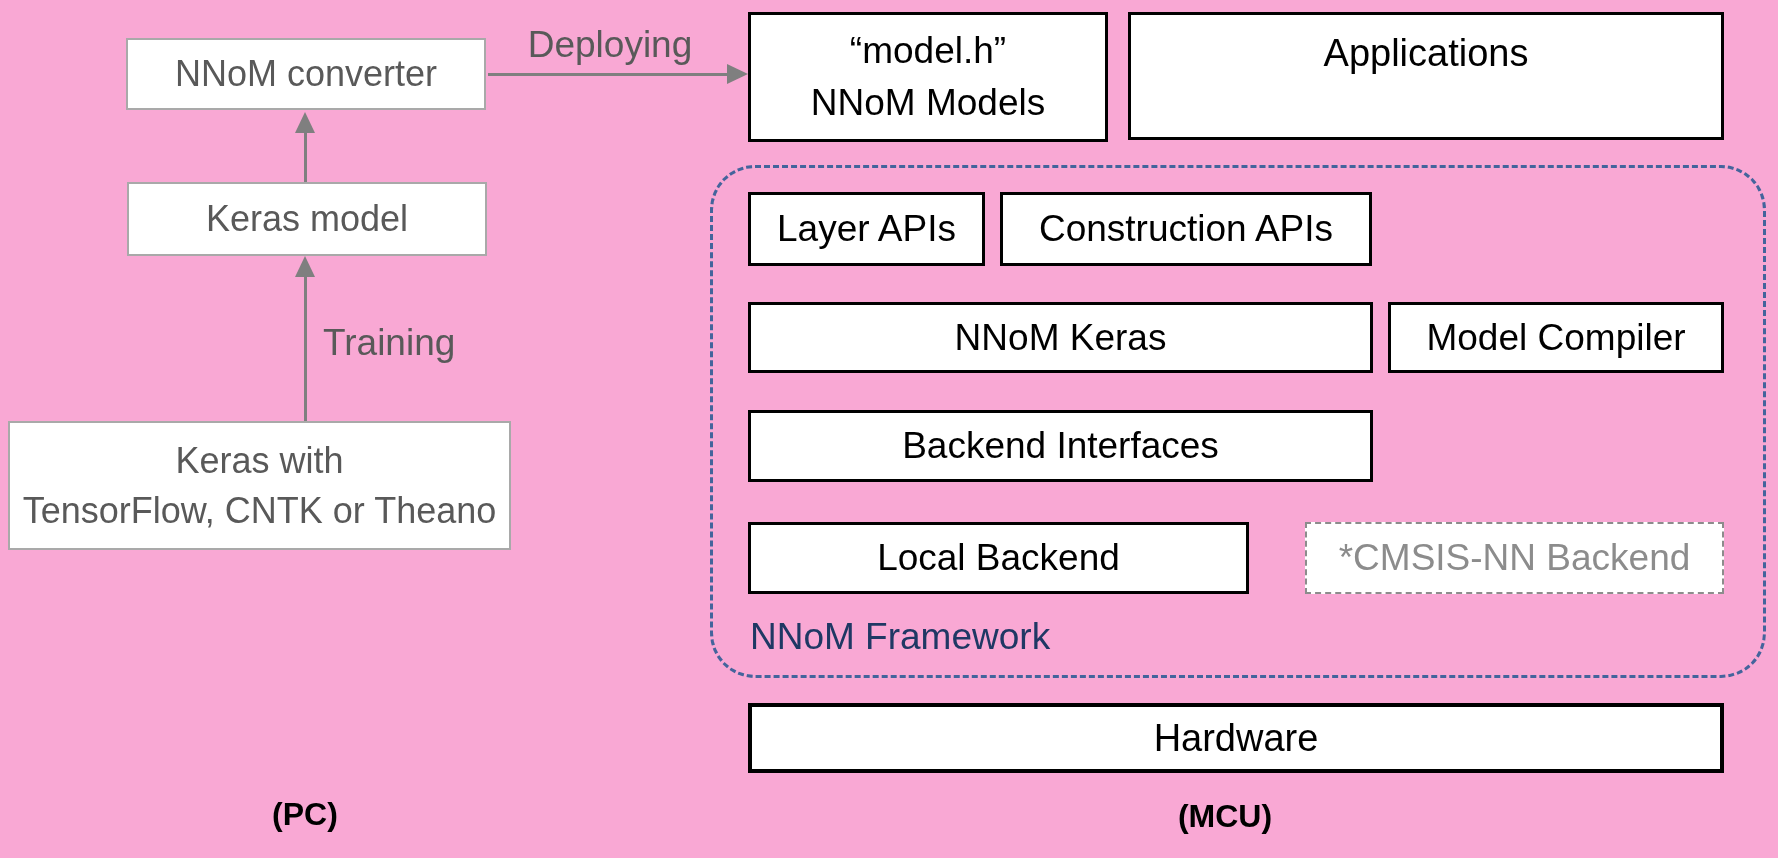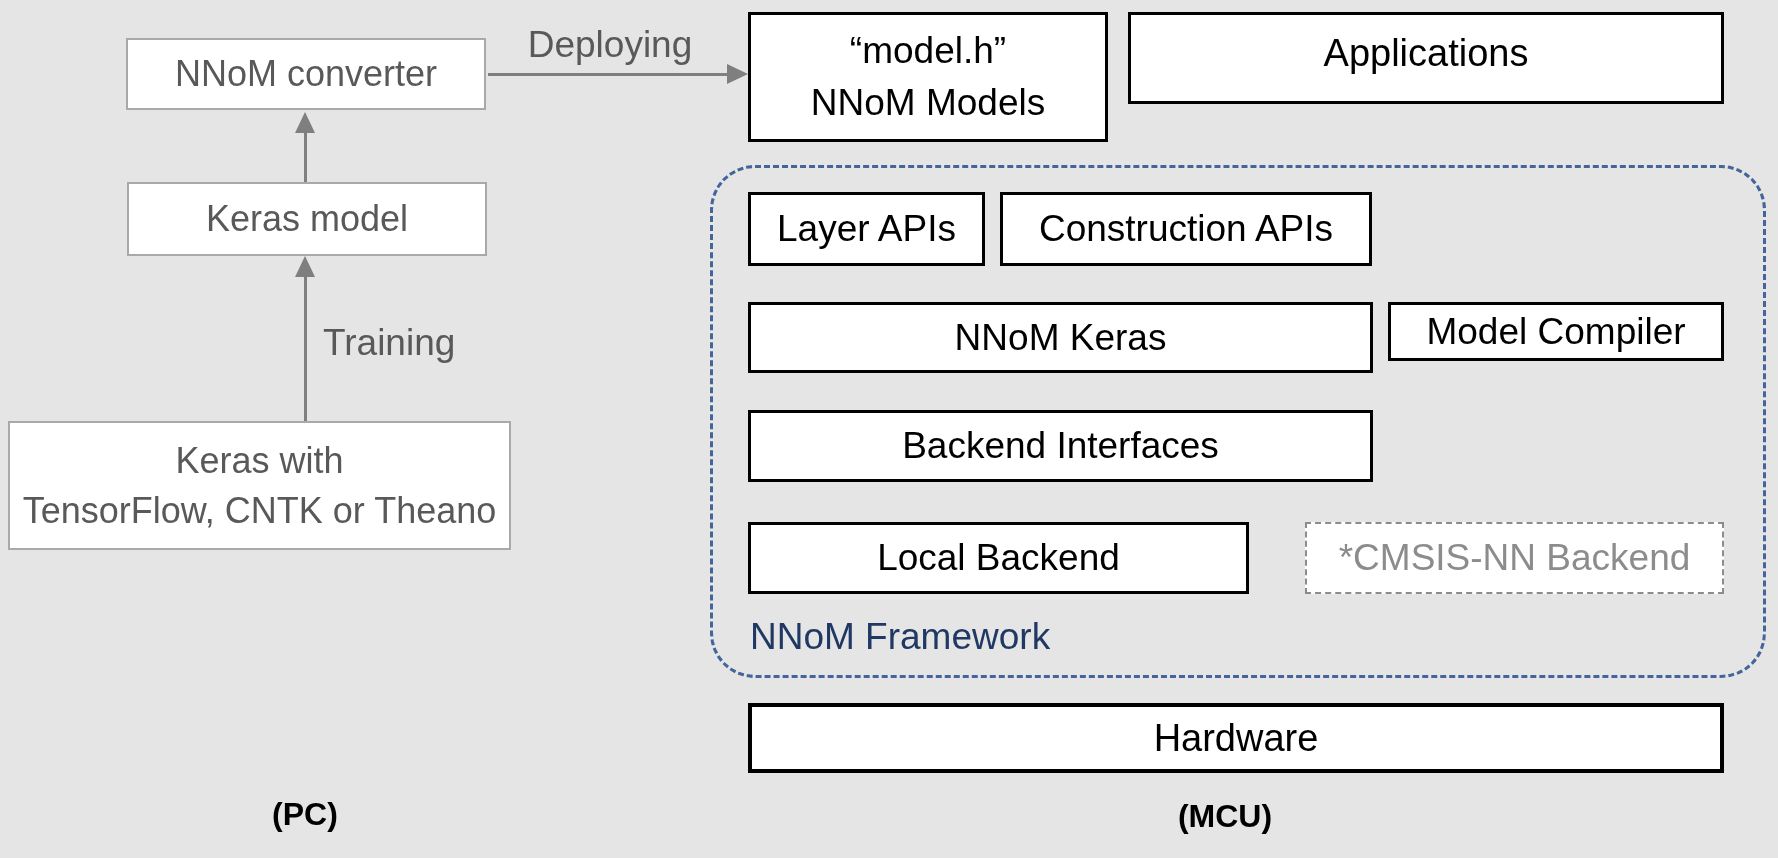--- a/index.html
+++ b/index.html
@@ -10,21 +10,21 @@
     --framework-border-blue:#44649c;
     --framework-label-blue:#1f3864;
     --cmsis-gray:#8c8c8c;
   }
   *{box-sizing:border-box;margin:0;padding:0;}
   html,body{background:#ffffff;}
   body{font-family:"Liberation Sans","DejaVu Sans",sans-serif;}
   .canvas{
     position:relative;
     width:1778px;height:858px;
-    background:#e5e5e5;
+    background:#f9a8d4;
     overflow:hidden;
   }
   
   .gbox{
     position:absolute;
     border:2px solid var(--gray-border);
     background:#ffffff;
     color:var(--gray-text);
     display:flex;flex-direction:column;align-items:center;justify-content:center;
     text-align:center;
@@ -116,37 +116,37 @@
   <div class="arrow-right" style="left:727px;top:64px;"></div>
   <div class="lbl" style="left:495px;top:24px;width:230px;text-align:center;">Deploying</div>
 
   <div class="caption" style="left:205px;top:796px;width:200px;">(PC)</div>
 
   <div class="kbox" style="left:748px;top:12px;width:360px;height:130px;">
     <span>“model.h”</span>
     <span>NNoM Models</span>
   </div>
 
-  <div class="kbox top-align" style="left:1128px;top:12px;width:596px;height:92px;font-size:38px;">
+  <div class="kbox top-align" style="left:1128px;top:12px;width:596px;height:128px;font-size:38px;">
     <span>Applications</span>
   </div>
 
   <div class="dashed-frame" style="left:710px;top:165px;width:1056px;height:513px;"></div>
 
   <div class="kbox" style="left:748px;top:192px;width:237px;height:74px;">
     <span>Layer APIs</span>
   </div>
   <div class="kbox" style="left:1000px;top:192px;width:372px;height:74px;">
     <span>Construction APIs</span>
   </div>
 
   <div class="kbox" style="left:748px;top:302px;width:625px;height:71px;">
     <span>NNoM Keras</span>
   </div>
-  <div class="kbox" style="left:1388px;top:302px;width:336px;height:59px;">
+  <div class="kbox" style="left:1388px;top:302px;width:336px;height:71px;">
     <span>Model Compiler</span>
   </div>
 
   <div class="kbox" style="left:748px;top:410px;width:625px;height:72px;">
     <span>Backend Interfaces</span>
   </div>
 
   <div class="kbox" style="left:748px;top:522px;width:501px;height:72px;">
     <span>Local Backend</span>
   </div>

